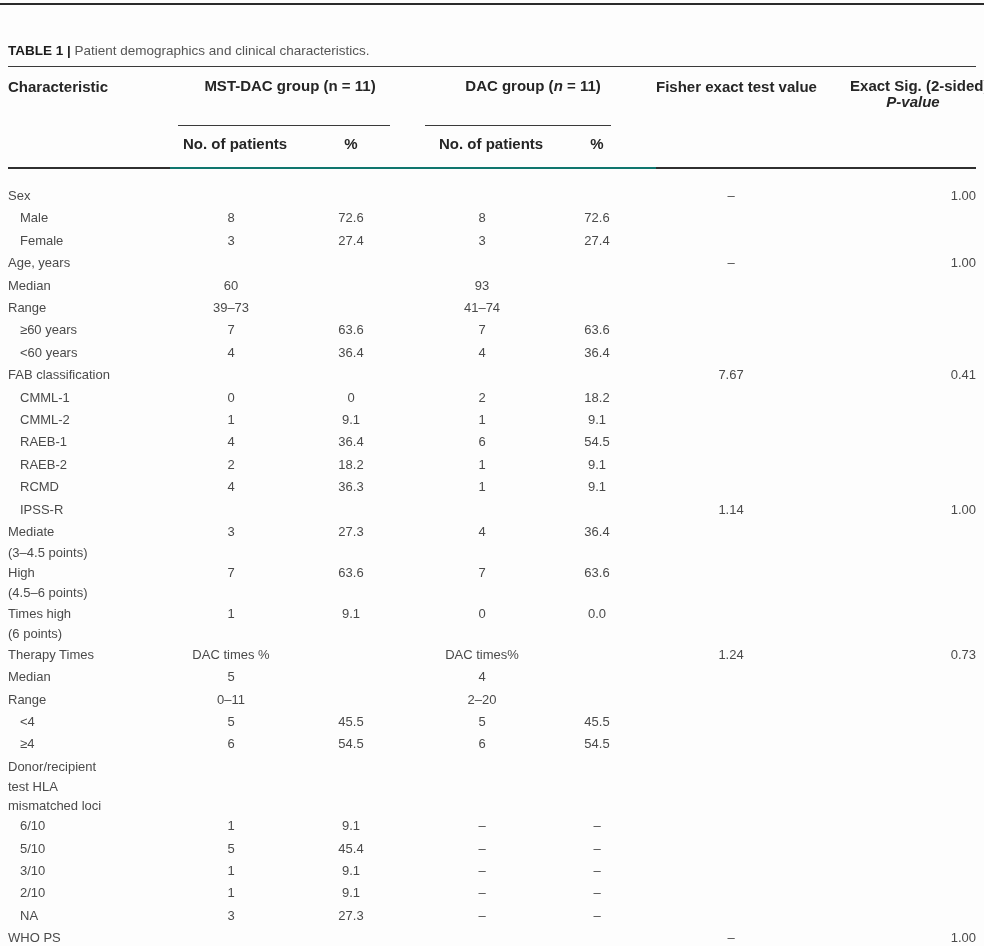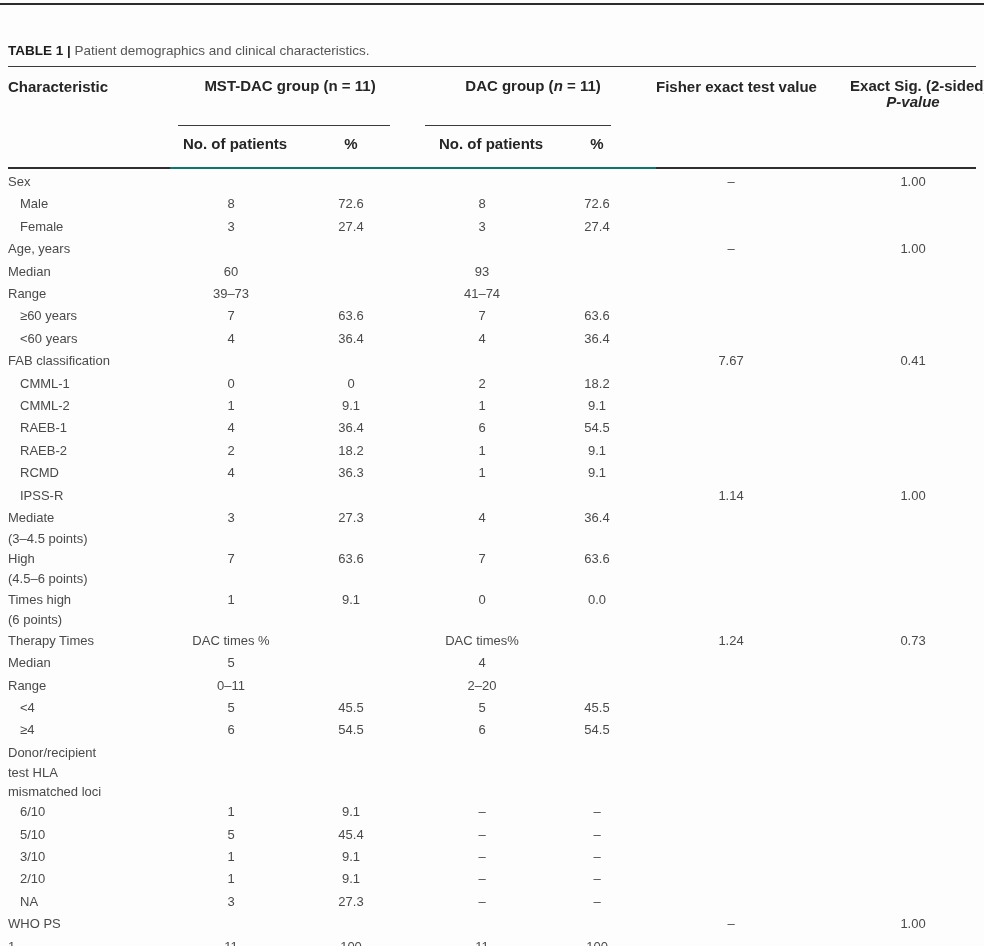--- a/index.html
+++ b/index.html
@@ -59,26 +59,26 @@
   .h2 th { height: 32px; padding-top: 9px; vertical-align: top; border-bottom: 2px solid #0f766e; }
   th[rowspan] { border-bottom: 2px solid #2f2f2f; }
   .th-sub.no1 { text-align: left; padding-left: 13px; white-space: nowrap; }
   .th-sub.no2 { text-align: left; padding-left: 29px; white-space: nowrap; }
 
   tbody td {
     font-size: 13px; color: #4a4a4a;
     padding: 0; line-height: 22.4px; vertical-align: top;
     text-align: center; white-space: nowrap;
   }
-  tbody tr:first-child td { padding-top: 2px; }
+  tbody tr:first-child td { padding-top: 16px; }
   tbody td.lbl { text-align: left; }
   tbody td.lbl.ind > span { padding-left: 12px; display: inline-block; }
   tbody td.lbl .subline { line-height: 18.5px; }
   tbody td:nth-child(4) { padding-left: 16px; }
-  tbody td:nth-child(7) { padding-left: 44px; }
+  tbody td:nth-child(7) { padding-left: 44px; text-align: right; }
   tbody tr:last-child td { border-bottom: 2px solid #2f2f2f; }
 </style>
 </head>
 <body>
 
 <div class="page">
   <div class="top-rule"></div>
 
   <div class="table-title">
     <b>TABLE 1 |</b><span> Patient demographics and clinical characteristics.</span>

